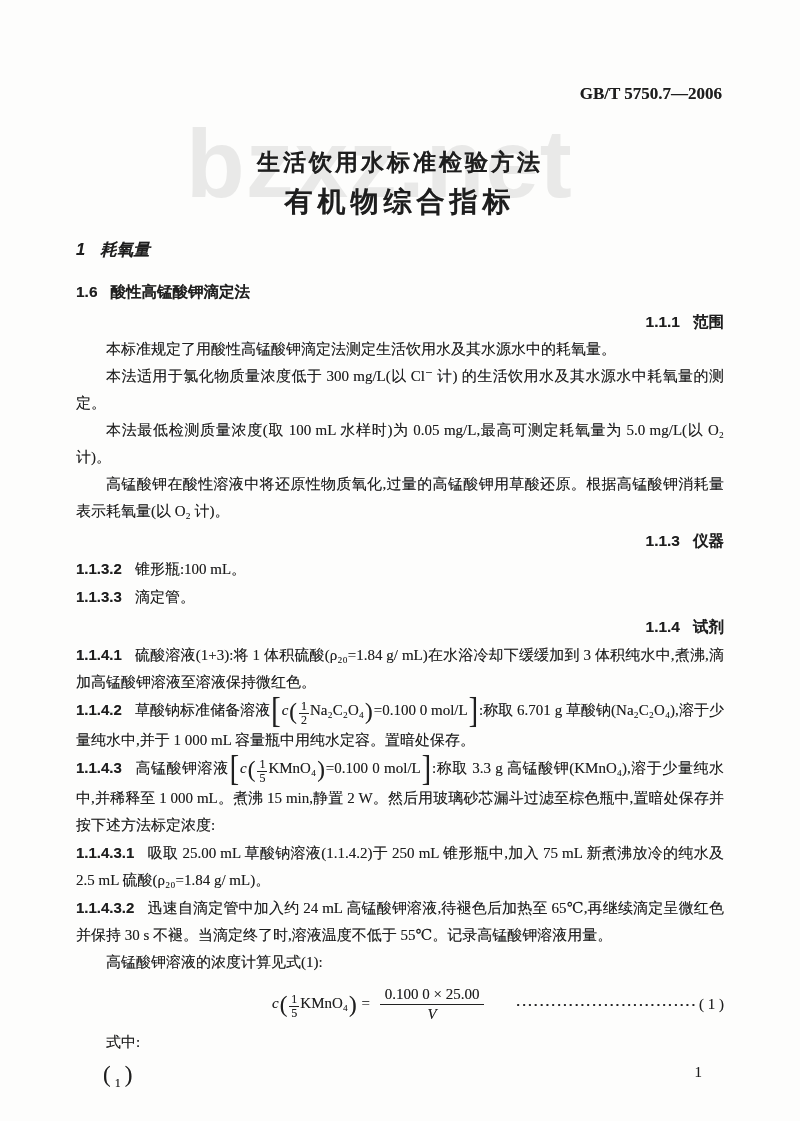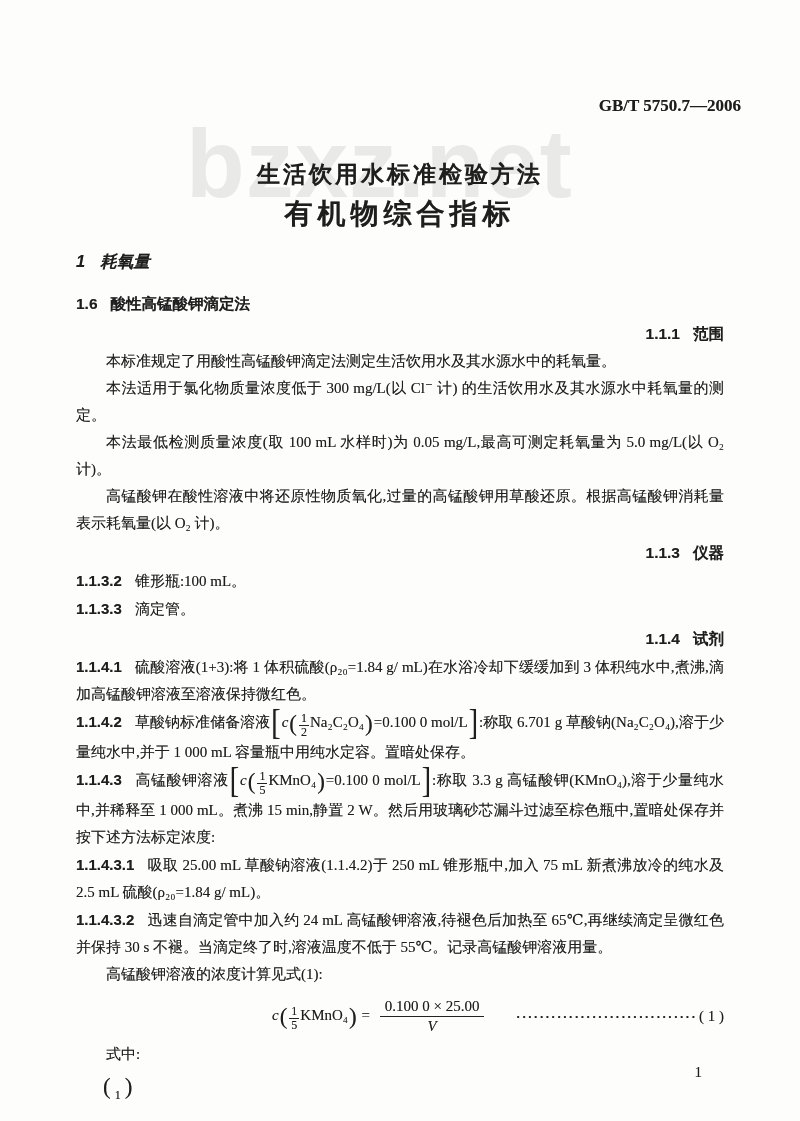--- a/index.html
+++ b/index.html
@@ -24,27 +24,26 @@
     font-size:96px;
     line-height:1;
     color:#e9e9e8;
     letter-spacing:1px;
     z-index:0;
     text-shadow:none;
     user-select:none;
   }
   .header-row{
     position:relative;z-index:1;
-    padding:84px 59px 0 0;
+    padding:84px 78px 0 0;
     text-align:right;
     font-weight:700;
     font-size:17px;
     line-height:20px;
     font-family:"Liberation Serif","DejaVu Serif",serif;
-    margin-top:12px;
   }
   .title-block{
     position:relative;z-index:1;
     margin-top:44px;
     text-align:center;
   }
   .title-l1{
     font-size:23px;font-weight:700;letter-spacing:3px;line-height:30px;margin-top:13px;
   }
   .title-l2{

